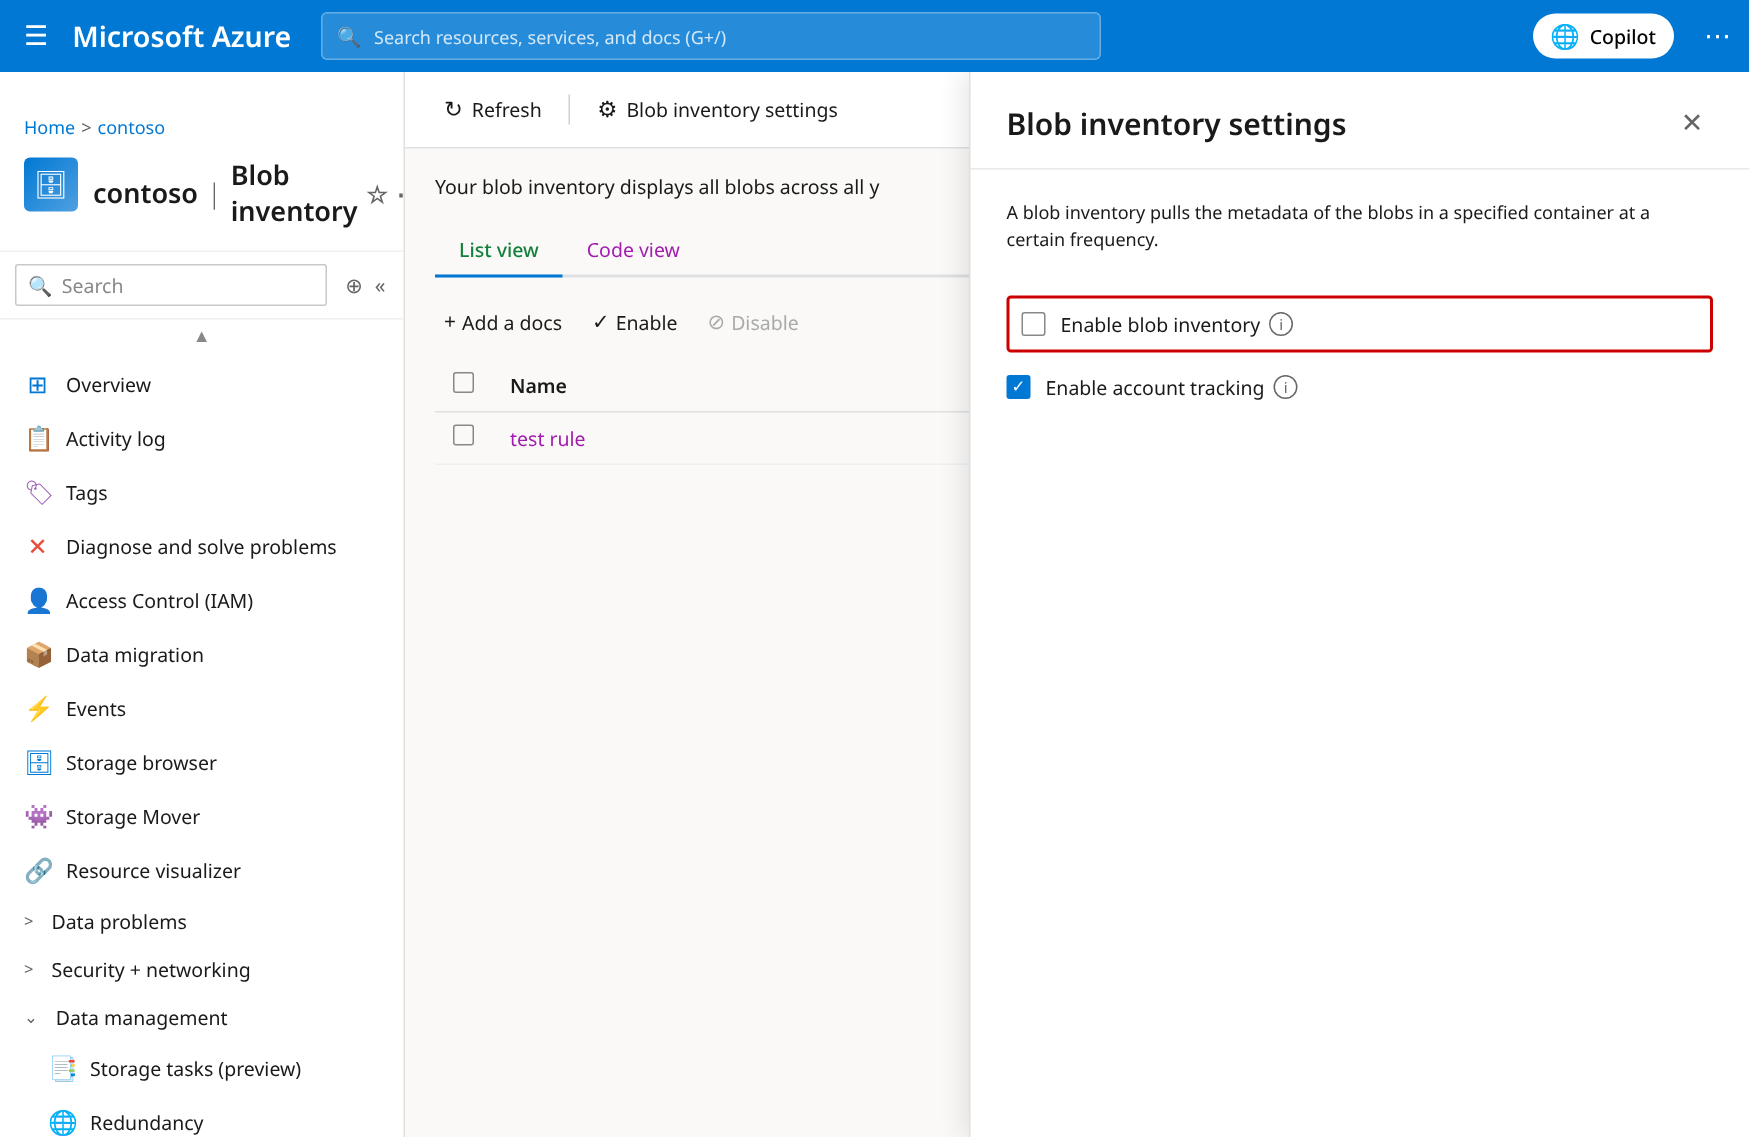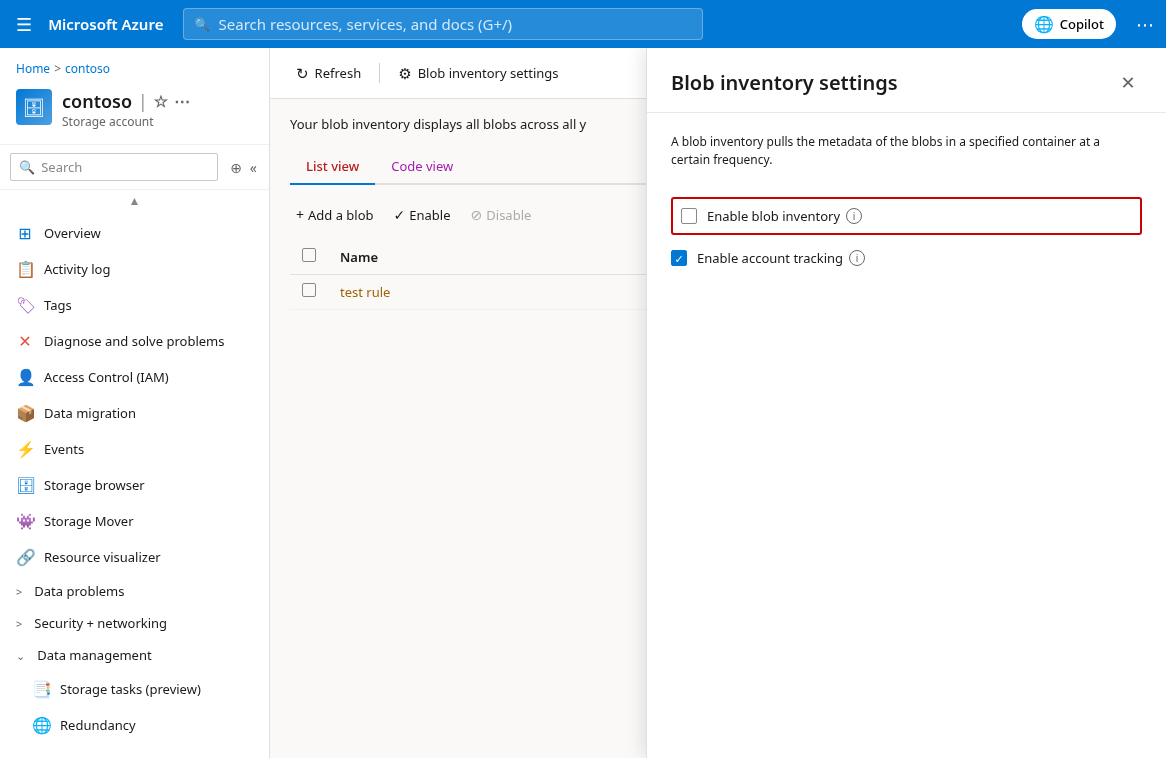--- a/index.html
+++ b/index.html
@@ -8,21 +8,21 @@
     
     .top-nav {
       background: #0078d4;
       height: 48px;
       display: flex;
       align-items: center;
       padding: 0 12px;
       gap: 12px;
     }
     .nav-hamburger { color: white; font-size: 18px; cursor: pointer; padding: 4px; }
-    .nav-logo { color: white; font-weight: 600; font-size: 15px; margin-right: 8px; }
+    .nav-logo { color: white; font-weight: 600; font-size: 19px; margin-right: 8px; }
     .nav-search {
       flex: 1;
       max-width: 520px;
       background: rgba(255,255,255,0.15);
       border: 1px solid rgba(255,255,255,0.3);
       border-radius: 4px;
       height: 32px;
       display: flex;
       align-items: center;
       padding: 0 10px;
@@ -64,20 +64,21 @@
       padding: 12px 16px 8px;
       border-bottom: 1px solid #f0f0f0;
     }
     .breadcrumb {
       display: flex;
       align-items: center;
       gap: 4px;
       font-size: 12px;
       color: #0078d4;
       margin-bottom: 8px;
+      margin-top: 16px;
     }
     .breadcrumb-sep { color: #666; }
     .resource-header {
       display: flex;
       align-items: flex-start;
       gap: 10px;
       padding: 4px 0 6px;
     }
     .resource-icon {
       width: 36px;
@@ -187,21 +188,21 @@
       margin-bottom: 16px;
     }
     .tab {
       padding: 8px 16px;
       font-size: 13px;
       cursor: pointer;
       color: #a21caf;
       border-bottom: 2px solid transparent;
       margin-bottom: -2px;
     }
-    .tab.active { color: #b91c1c; border-bottom-color: #0078d4; font-weight: 500; }
+    .tab.active { color: #15803d; border-bottom-color: #0078d4; font-weight: 500; }
 
     
     .action-bar {
       display: flex;
       align-items: center;
       gap: 8px;
       margin-bottom: 12px;
     }
     .action-btn {
       display: flex;
@@ -226,21 +227,21 @@
       font-weight: 600;
       color: #1a1a1a;
       border-bottom: 1px solid #e0e0e0;
     }
     .data-table td {
       padding: 8px 12px;
       font-size: 13px;
       color: #1a1a1a;
       border-bottom: 1px solid #f0f0f0;
     }
-    .data-table td a { color: #a16207; text-decoration: none; }
+    .data-table td a { color: #a21caf; text-decoration: none; }
     .check-cell { width: 32px; }
     .checkbox {
       width: 14px;
       height: 14px;
       border: 1px solid #888;
       border-radius: 2px;
       display: inline-block;
     }
 
     
@@ -396,21 +397,21 @@
     }
   </style>
 </head>
 <body>
 
 <div class="top-nav">
   <span class="nav-hamburger">☰</span>
   <span class="nav-logo">Microsoft Azure</span>
   <div class="nav-search">
     <span class="nav-search-icon">🔍</span>
-    <span style="font-size:15px;color:rgba(255,255,255,0.8);">Search resources, services, and docs (G+/)</span>
+    <span style="font-size:12px;color:rgba(255,255,255,0.8);">Search resources, services, and docs (G+/)</span>
   </div>
   <div class="nav-copilot">
     <span class="copilot-icon">🌐</span>
     <span>Copilot</span>
   </div>
   <span class="nav-dots">⋯</span>
 </div>
 
 <div class="main-layout">
 
@@ -420,24 +421,24 @@
         <span style="cursor:pointer;">Home</span>
         <span class="breadcrumb-sep">&gt;</span>
         <span style="cursor:pointer;">contoso</span>
       </div>
       <div class="resource-header">
         <div class="resource-icon">🗄</div>
         <div>
           <div class="resource-title">
             <span>contoso</span>
             <span style="color:#666;font-weight:300;">|</span>
+            <span>Blob inventory</span>
             <span class="resource-star">☆</span>
             <span class="resource-more">⋯</span>
           </div>
-          <div class="resource-subtitle">Storage account</div>
         </div>
       </div>
     </div>
 
     <div class="sidebar-search">
       <div class="sidebar-search-input">
         <span style="font-size:13px;">🔍</span>
         <span>Search</span>
       </div>
       <div class="sidebar-controls">
@@ -534,21 +535,21 @@
       <div class="content-description">Your blob inventory displays all blobs across all y</div>
 
       <div class="tab-bar">
         <div class="tab active">List view</div>
         <div class="tab">Code view</div>
       </div>
 
       <div class="action-bar">
         <button class="action-btn">
           <span class="icon">+</span>
-          <span>Add a blob</span>
+          <span>Add a docs</span>
         </button>
         <button class="action-btn">
           <span class="icon">✓</span>
           <span>Enable</span>
         </button>
         <button class="action-btn disabled">
           <span class="icon">⊘</span>
           <span>Disable</span>
         </button>
       </div>

